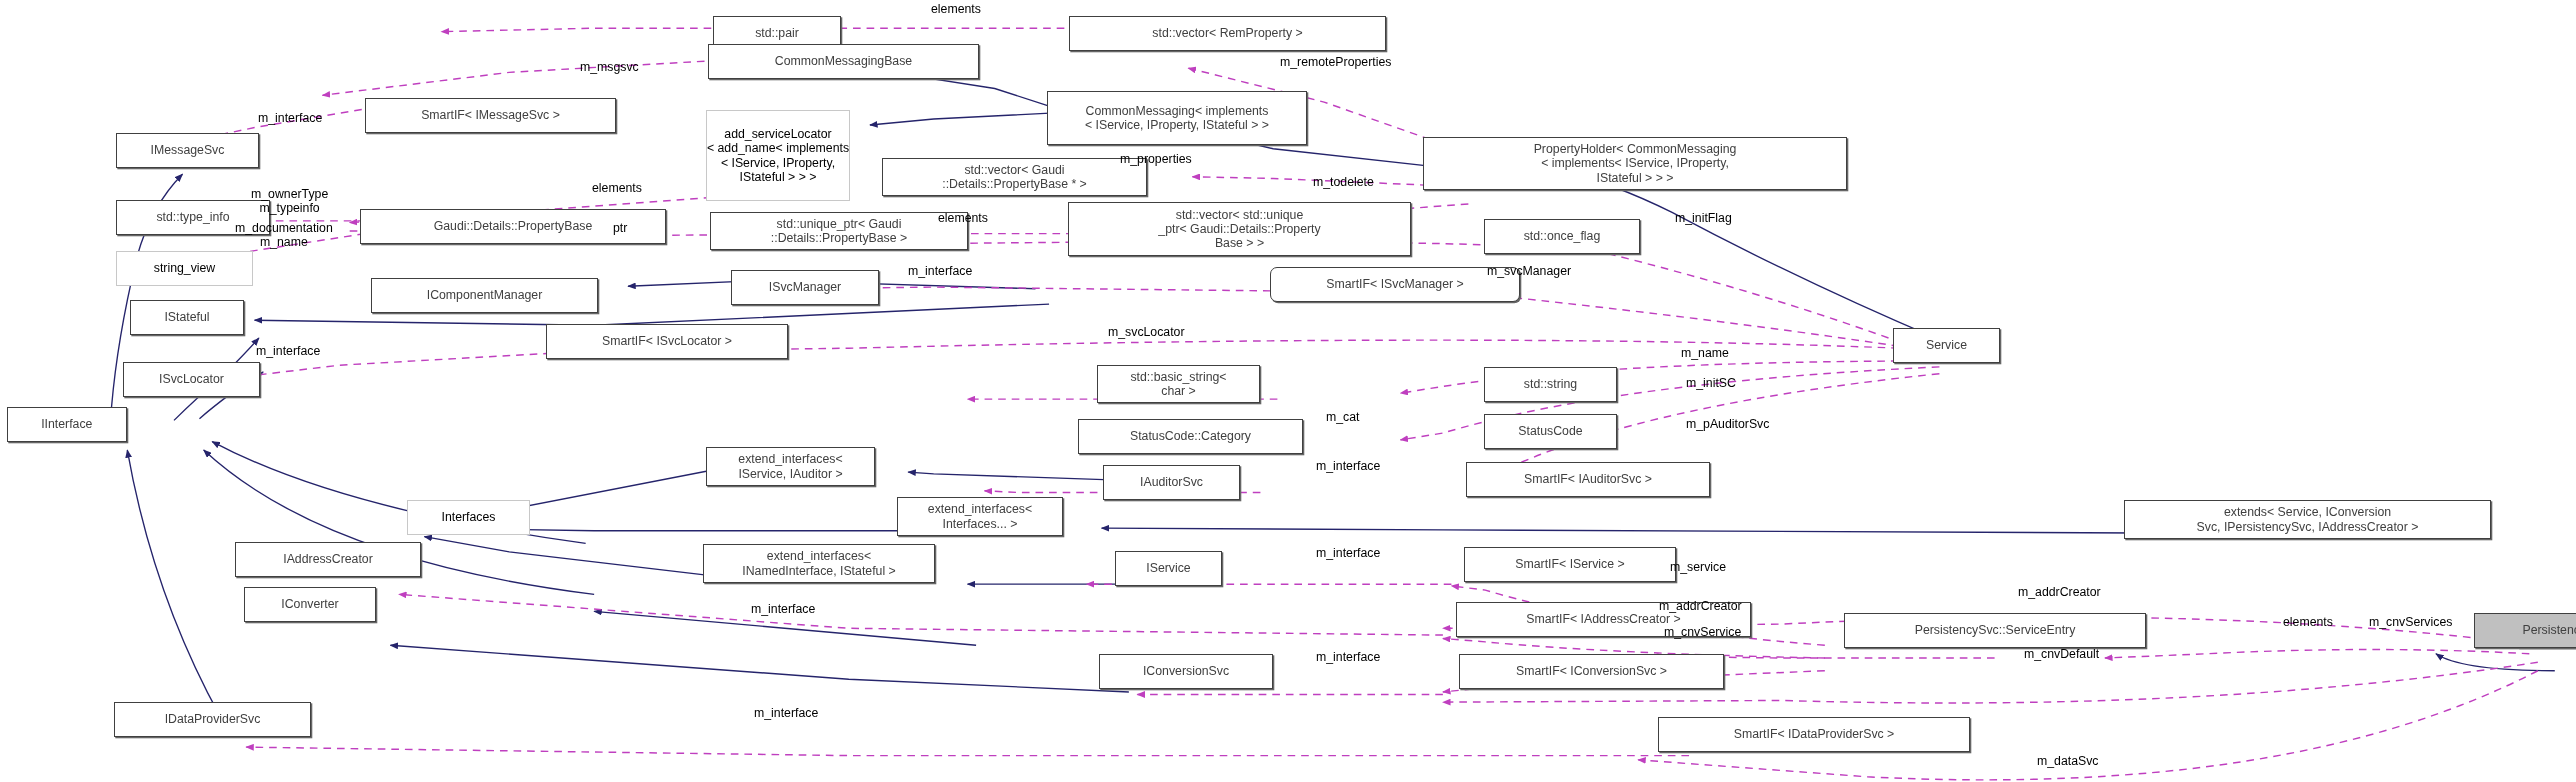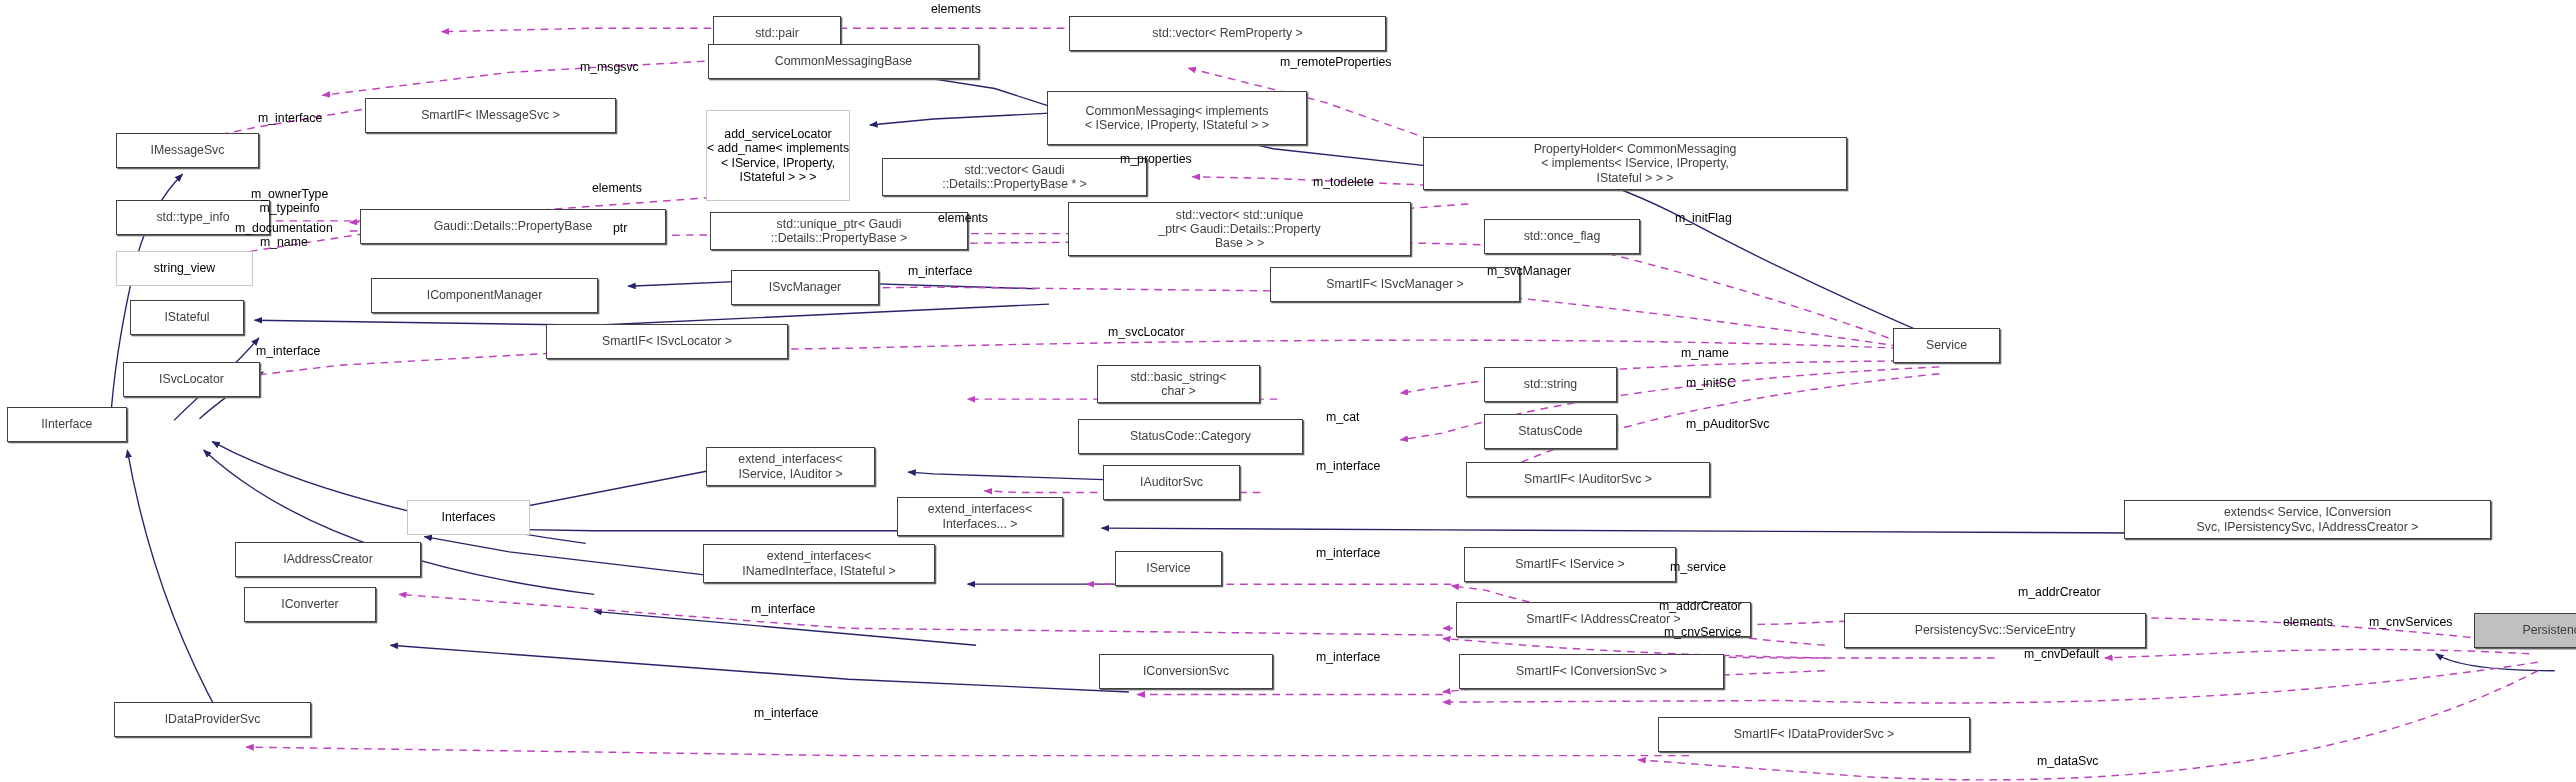--- a/index.html
+++ b/index.html
@@ -205,21 +205,21 @@
       <div class="node" style="left: 116px; top: 133px; width: 143px; min-height: 35px;"><span class="nline">IMessageSvc</span></div>
       <div class="node" style="left: 882px; top: 158px; width: 265px; min-height: 38px;"><span class="nline">std::vector&lt; Gaudi</span><span class="nline">::Details::PropertyBase * &gt;</span></div>
       <div class="node" style="left: 116px; top: 200px; width: 154px; min-height: 35px;"><span class="nline">std::type_info</span></div>
       <div class="node" style="left: 360px; top: 209px; width: 306px; min-height: 35px;"><span class="nline">Gaudi::Details::PropertyBase</span></div>
       <div class="node" style="left: 1068px; top: 202px; width: 343px; min-height: 54px;"><span class="nline">std::vector&lt; std::unique</span><span class="nline">_ptr&lt; Gaudi::Details::Property</span><span class="nline">Base &gt; &gt;</span></div>
       <div class="node" style="left: 710px; top: 212px; width: 258px; min-height: 38px;"><span class="nline">std::unique_ptr&lt; Gaudi</span><span class="nline">::Details::PropertyBase &gt;</span></div>
       <div class="node" style="left: 1484px; top: 219px; width: 156px; min-height: 35px;"><span class="nline">std::once_flag</span></div>
       <div class="node soft" style="left: 116px; top: 251px; width: 137px; min-height: 35px;"><span class="nline">string_view</span></div>
       <div class="node" style="left: 371px; top: 278px; width: 227px; min-height: 35px;"><span class="nline">IComponentManager</span></div>
       <div class="node" style="left: 731px; top: 270px; width: 148px; min-height: 35px;"><span class="nline">ISvcManager</span></div>
-      <div class="node" style="left: 1270px; top: 267px; width: 250px; min-height: 35px;"><span class="nline">SmartIF&lt; ISvcManager &gt;</span></div>
+      <div class="node" style="left: 1270px; top: 267px; width: 250px; min-height: 35px; border-radius: 7px;"><span class="nline">SmartIF&lt; ISvcManager &gt;</span></div>
       <div class="node" style="left: 130px; top: 300px; width: 114px; min-height: 35px;"><span class="nline">IStateful</span></div>
       <div class="node" style="left: 546px; top: 324px; width: 242px; min-height: 35px;"><span class="nline">SmartIF&lt; ISvcLocator &gt;</span></div>
       <div class="node" style="left: 1893px; top: 328px; width: 107px; min-height: 35px;"><span class="nline">Service</span></div>
       <div class="node" style="left: 123px; top: 362px; width: 137px; min-height: 35px;"><span class="nline">ISvcLocator</span></div>
       <div class="node" style="left: 1097px; top: 365px; width: 163px; min-height: 38px;"><span class="nline">std::basic_string&lt;</span><span class="nline">char &gt;</span></div>
       <div class="node" style="left: 1484px; top: 367px; width: 133px; min-height: 35px;"><span class="nline">std::string</span></div>
       <div class="node" style="left: 6.8px; top: 407px; width: 120px; min-height: 35px;"><span class="nline">IInterface</span></div>
       <div class="node" style="left: 1078px; top: 419px; width: 225px; min-height: 35px;"><span class="nline">StatusCode::Category</span></div>
       <div class="node" style="left: 1484px; top: 414px; width: 133px; min-height: 35px;"><span class="nline">StatusCode</span></div>
       <div class="node" style="left: 706px; top: 447px; width: 169px; min-height: 39px;"><span class="nline">extend_interfaces&lt;</span><span class="nline">IService, IAuditor &gt;</span></div>

